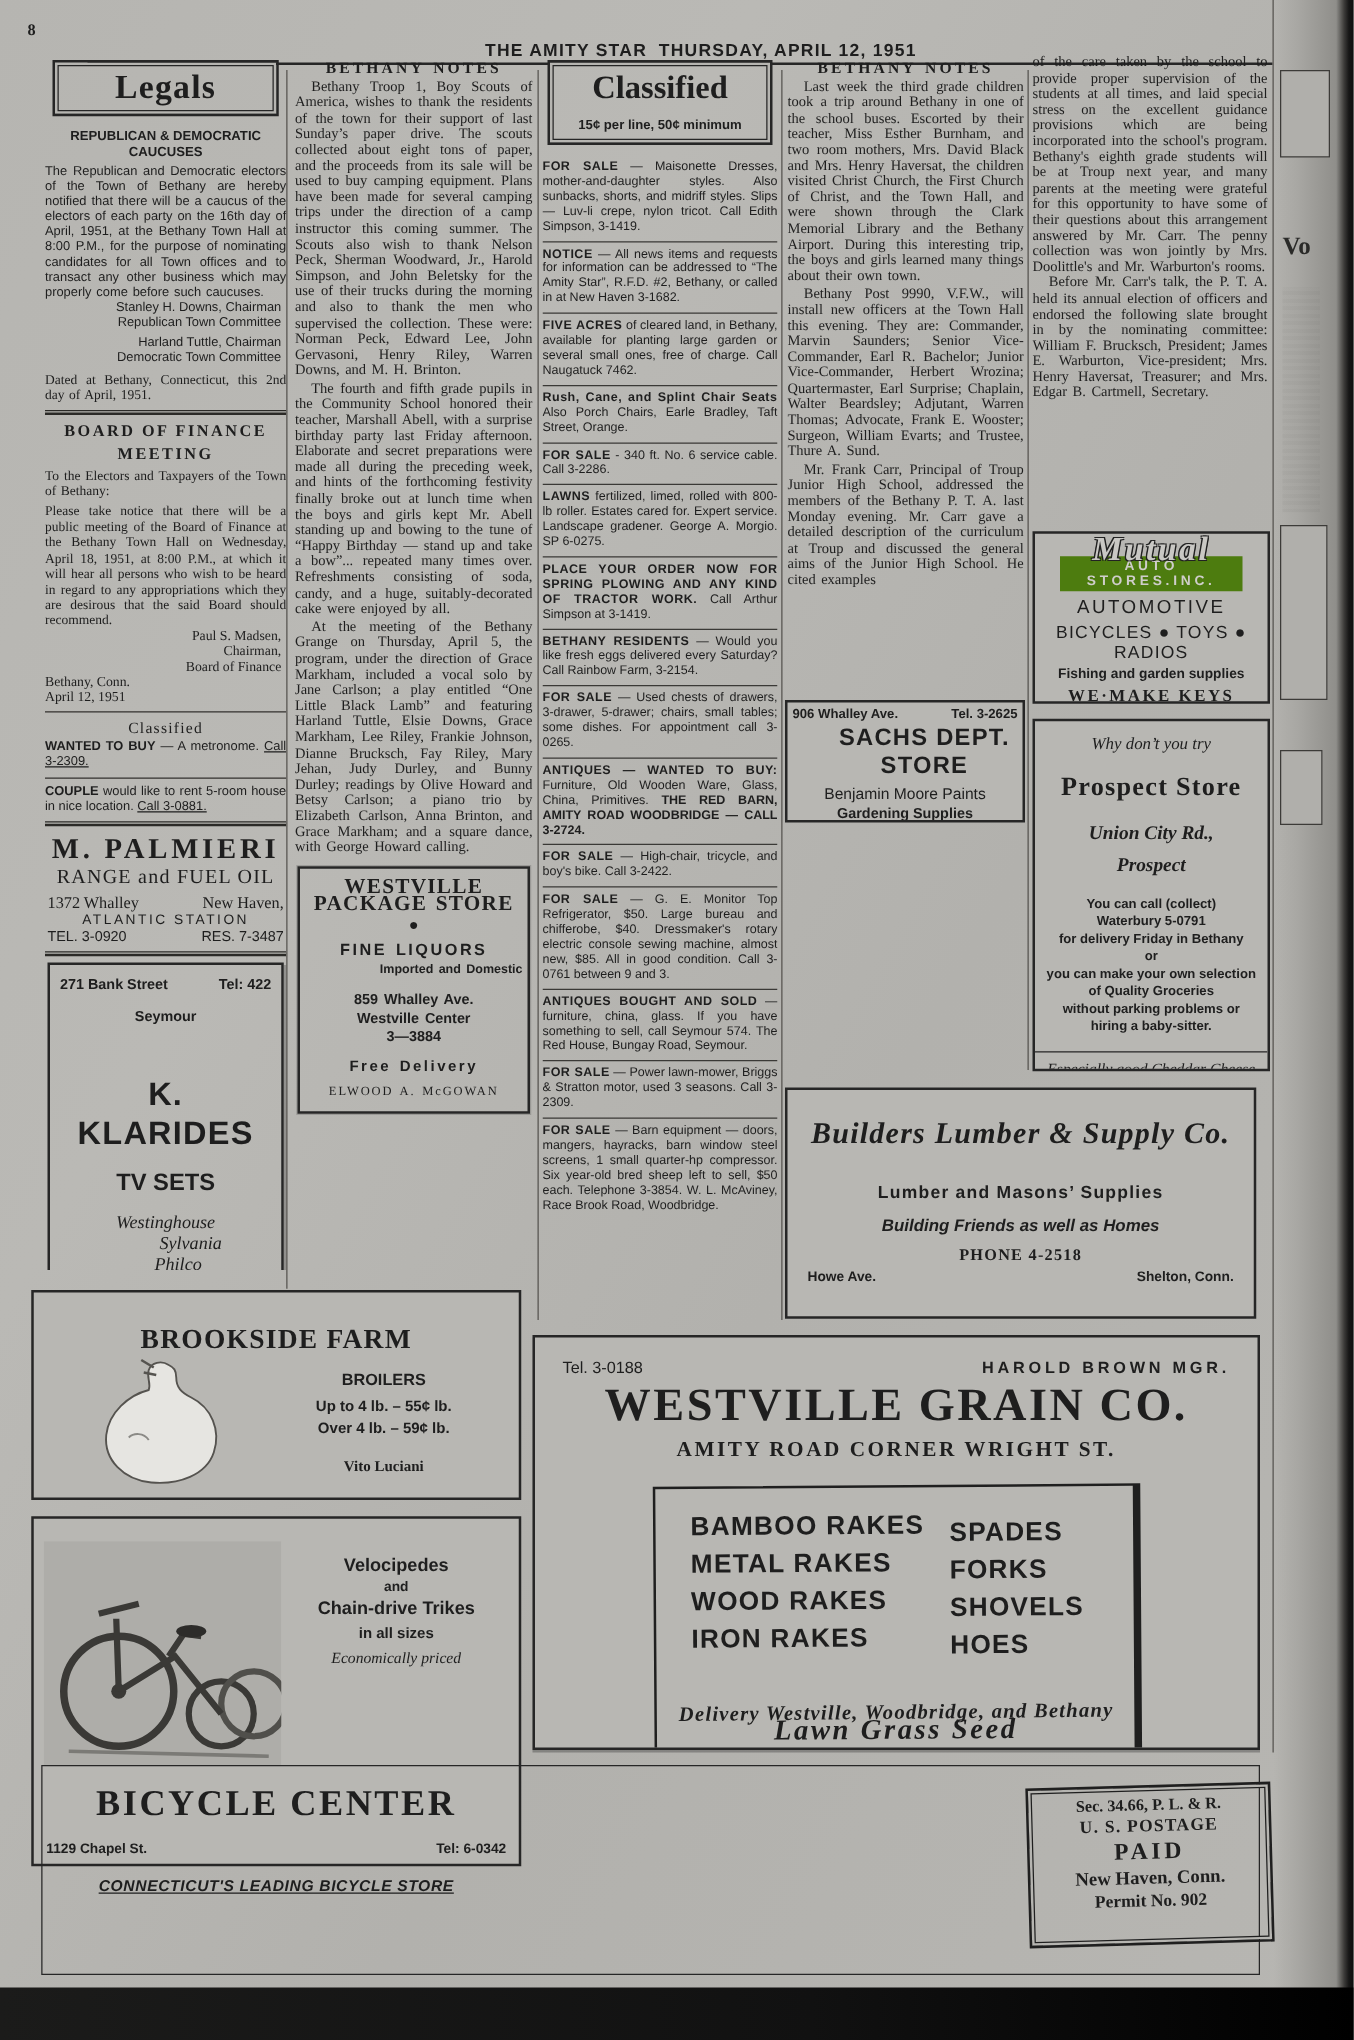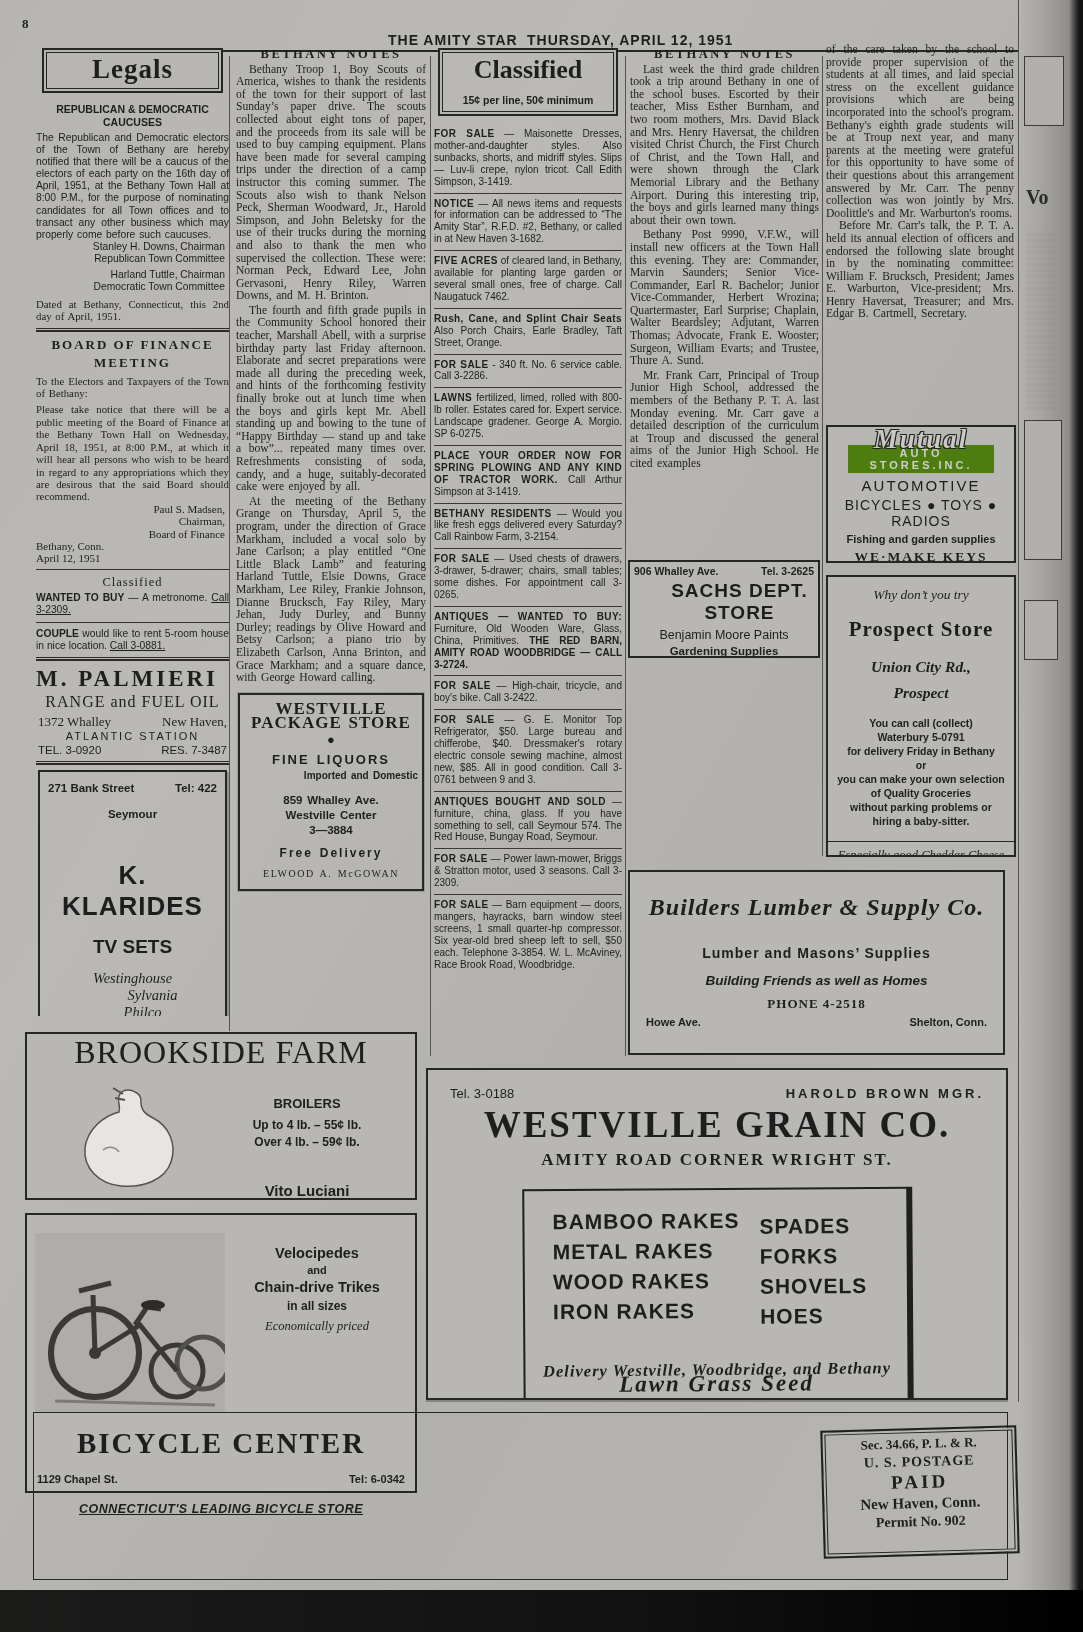--- a/index.html
+++ b/index.html
@@ -40,21 +40,21 @@
   .legalbody2{ font-size:10.8px; line-height:12.4px; word-spacing:1px; text-align:justify;}
   .sig { font-size:10.3px; line-height:12px; font-family:"Liberation Sans",sans-serif; text-align:right; padding-right:4px;}
   .sig2{ font-size:11px; line-height:12.5px; text-align:right; padding-right:4px;}
   hr.rule   { border:none; border-top:1px solid #33312e; margin:5px 0; }
   hr.double { border:none; border-top:1px solid #2b2a27; border-bottom:2px solid #2b2a27; height:4px; margin:5px 0; }
   .miniclass { font-size:12.5px; text-align:center; letter-spacing:1px; margin:2px 0;}
   .minad { font-size:10.3px; line-height:12.2px; font-family:"Liberation Sans",sans-serif; font-weight:bold; text-align:justify;}
   .minad .call { text-decoration:underline; }
 
   
-  #palmieri .n1 { font-size:23px; font-weight:bold; letter-spacing:3px; text-align:left; }
+  #palmieri .n1 { font-size:23px; font-weight:bold; letter-spacing:3px; text-align:center; }
   #palmieri .n2 { font-size:16px; text-align:center; letter-spacing:1px; margin-top:1px;}
   #palmieri .row { display:flex; justify-content:space-between; font-size:13px; padding:0 2px; margin-top:3px;}
   #palmieri .st { font-size:11px; letter-spacing:2px; text-align:center; font-family:"Liberation Sans",sans-serif;}
   #palmieri .tel { display:flex; justify-content:space-between; font-size:11.5px; padding:0 2px; margin-top:2px; font-family:"Liberation Sans",sans-serif;}
 
   
   #klarides { border:2px solid #262626; box-shadow:2px 2px 0 #26262644; padding:10px 8px 8px; margin:4px 2px 0;}
   #klarides .row { display:flex; justify-content:space-between; font-size:11.5px; font-weight:bold; font-family:"Liberation Sans",sans-serif;}
   #klarides .sey { text-align:center; font-size:11.5px; font-weight:bold; font-family:"Liberation Sans",sans-serif; margin:14px 0 40px;}
   #klarides .nm { text-align:center; font-size:26px; font-weight:bold; letter-spacing:1px; font-family:"Liberation Sans",sans-serif;}
@@ -122,25 +122,25 @@
   #wps .n2 { font-size:17px; font-weight:bold; letter-spacing:1px; margin-top:2px;}
   #wps .dot{ font-size:13px; margin-top:4px;}
   #wps .l1 { font-size:13px; font-weight:bold; letter-spacing:2px; font-family:"Liberation Sans",sans-serif; margin-top:8px;}
   #wps .l2 { font-size:10px; font-weight:bold; font-family:"Liberation Sans",sans-serif; margin-top:3px;text-align:right;}
   #wps .a  { font-size:11.5px; font-weight:bold; font-family:"Liberation Sans",sans-serif; margin-top:10px; line-height:15px;}
   #wps .fd { font-size:12px; font-weight:bold; letter-spacing:2px; font-family:"Liberation Sans",sans-serif; margin-top:9px;}
   #wps .ow { font-size:10px; letter-spacing:1.5px; margin-top:9px;}
 
   
   #brookside { border:2.5px solid #262626; }
-  #brookside .nm { font-size:32px; font-weight:normal; letter-spacing:1px; text-align:center; margin-top:0;}
+  #brookside .nm { font-size:22px; font-weight:bold; letter-spacing:1px; text-align:center; margin-top:24px;}
   #brookside .ad { font-size:12.5px; font-weight:bold; font-family:"Liberation Sans",sans-serif; text-align:right; padding-right:16px; border:none;}
   #brookside .br { font-size:13px; font-weight:bold; font-family:"Liberation Sans",sans-serif; text-align:center; }
   #brookside .pr { font-size:12px; font-weight:bold; font-family:"Liberation Sans",sans-serif; text-align:center; margin-top:6px; line-height:17px;}
-  #brookside .vl { font-size:15px; font-weight:bold; font-family:Liberation Sans, sans-serif; text-align:center; margin-top:16px;}
+  #brookside .vl { font-size:12px; font-weight:bold; font-family:Liberation Serif, serif; text-align:center; }
 
   
   #bicycle { border:2.5px solid #262626; }
   #bicycle .v1 { font-size:14.5px; font-weight:bold; font-family:"Liberation Sans",sans-serif; text-align:center;}
   #bicycle .v2 { font-size:11px; font-weight:bold; font-family:"Liberation Sans",sans-serif; text-align:center; margin-top:3px;}
   #bicycle .v3 { font-size:14.5px; font-weight:bold; font-family:"Liberation Sans",sans-serif; text-align:center; margin-top:3px;}
   #bicycle .v4 { font-size:12px; font-weight:bold; font-family:"Liberation Sans",sans-serif; text-align:center; margin-top:4px;}
   #bicycle .v5 { font-size:12.5px; font-style:italic; text-align:center; margin-top:6px;}
   #bicycle .nm { font-size:29px; font-weight:bold; letter-spacing:2px; text-align:center; }
   #bicycle .row{ display:flex; justify-content:space-between; font-size:11px; font-weight:bold; font-family:"Liberation Sans",sans-serif; padding:0 10px; margin-top:10px;}

